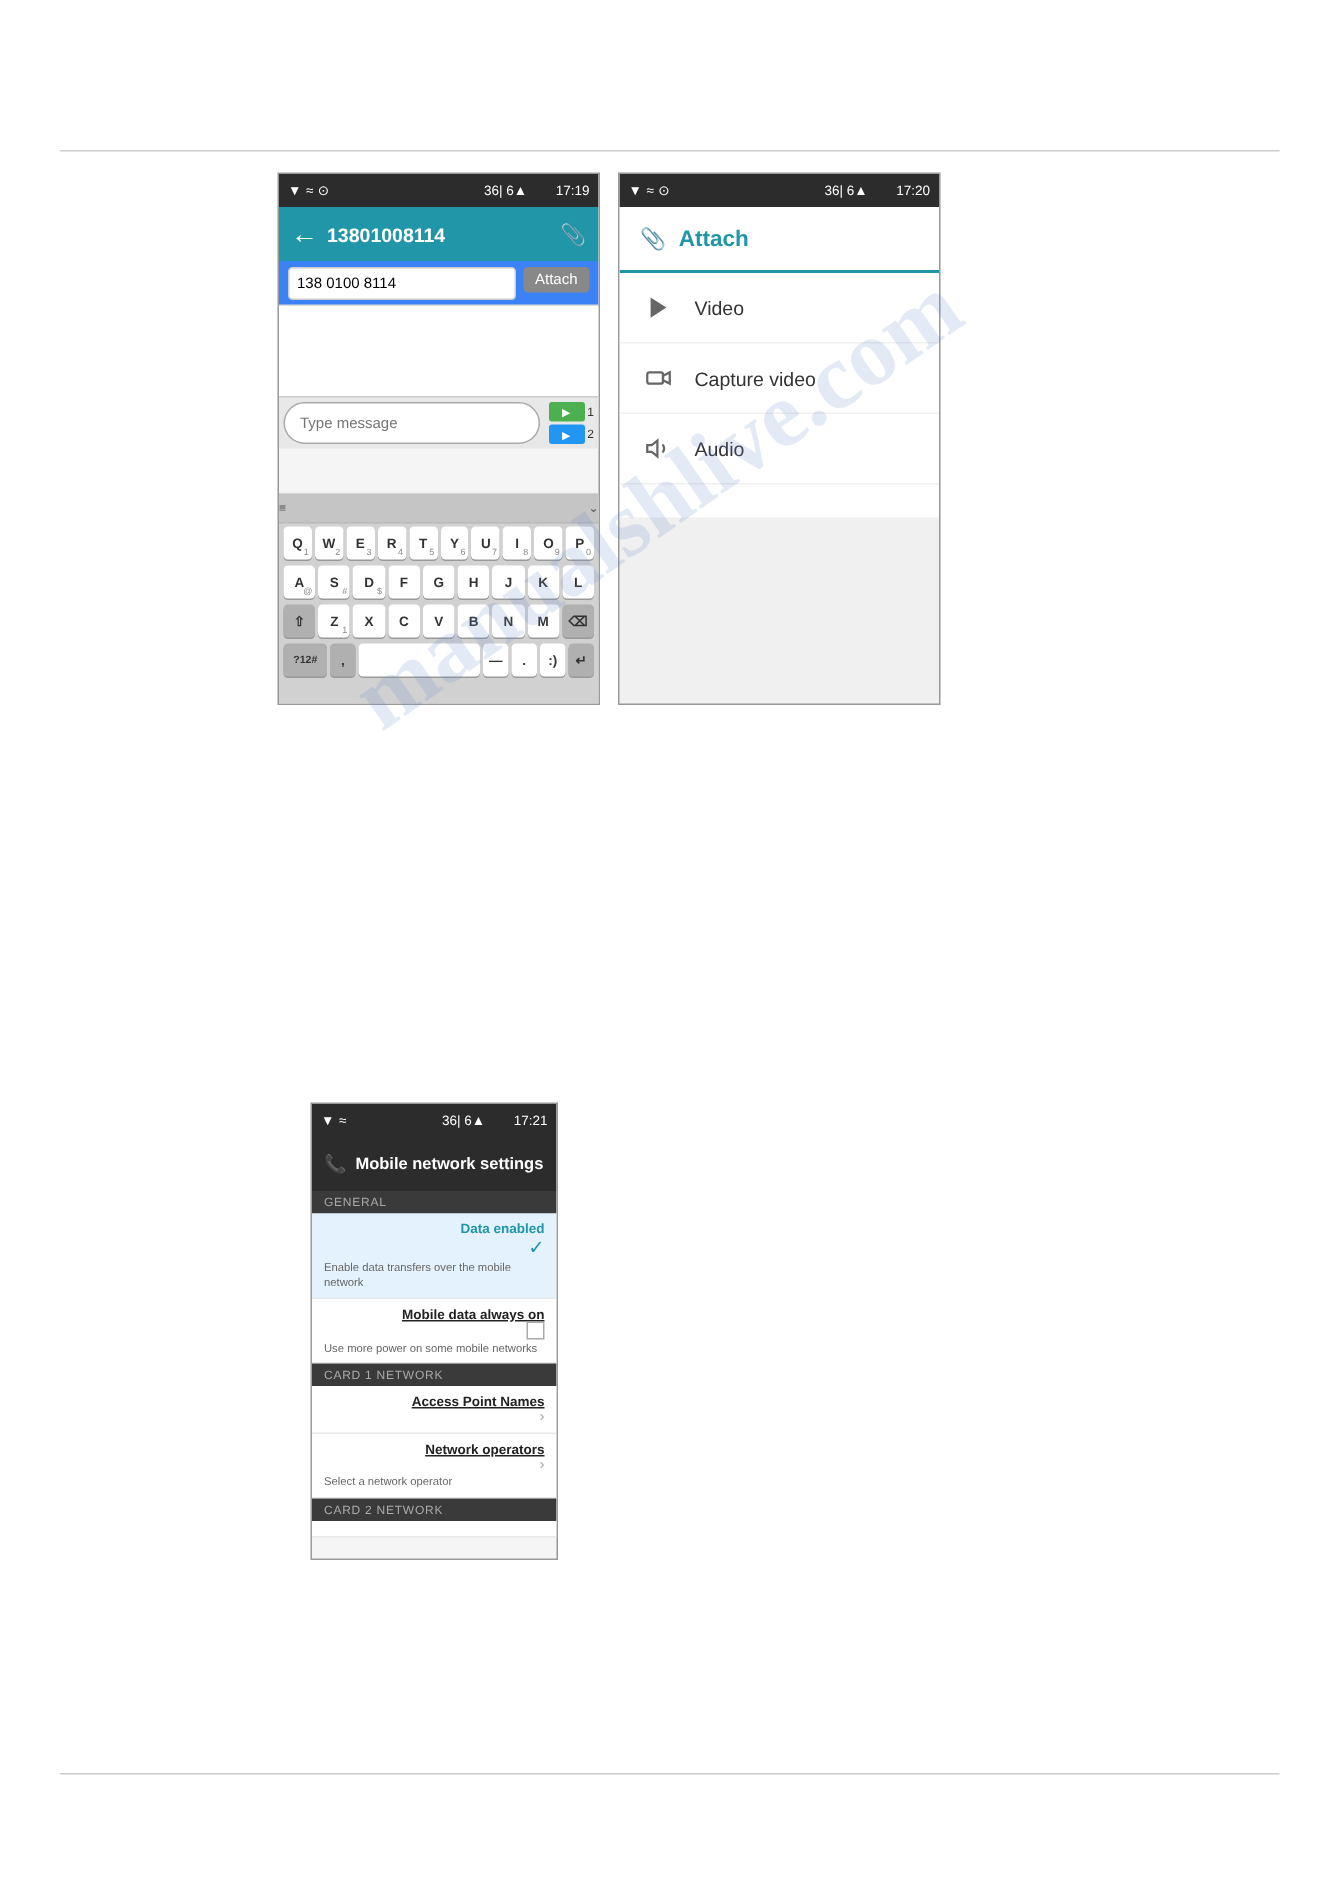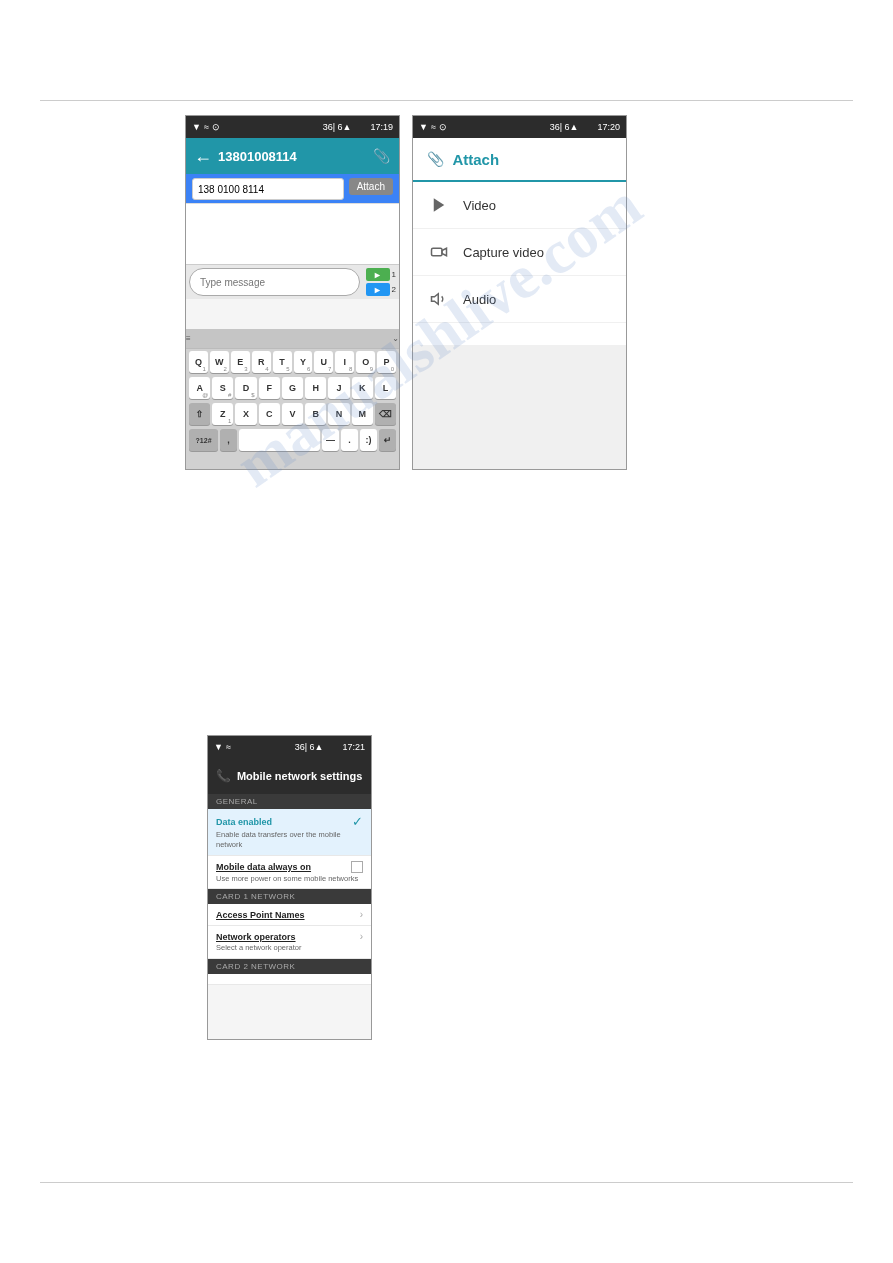--- a/index.html
+++ b/index.html
@@ -354,22 +354,23 @@
       background: #fff;
       padding: 5px 8px;
       border-bottom: 1px solid #e8e8e8;
       cursor: pointer;
     }
     .settings-item.highlighted {
       background: #e3f2fd;
     }
     .settings-item-row {
       display: flex;
-      align-items: center;
+      align-items: flex-end;
       justify-content: space-between;
+      flex-direction: column;
     }
     .settings-item-title {
       font-size: 9px;
       color: #2196a8;
       font-weight: bold;
     }
     .settings-item-title.dark {
       color: #222;
       text-decoration: underline;
     }

